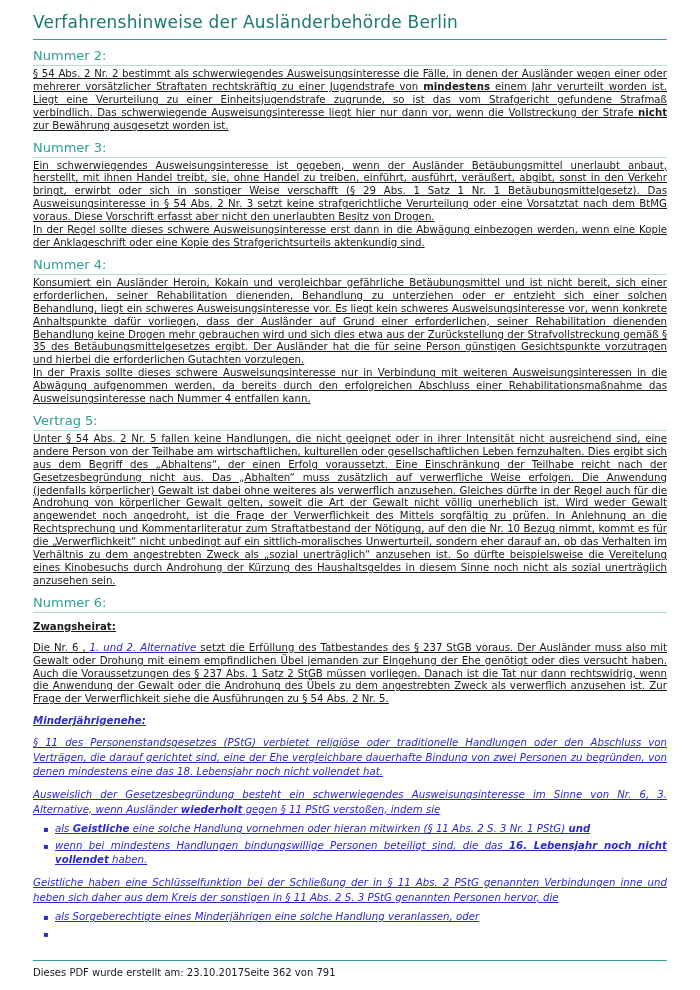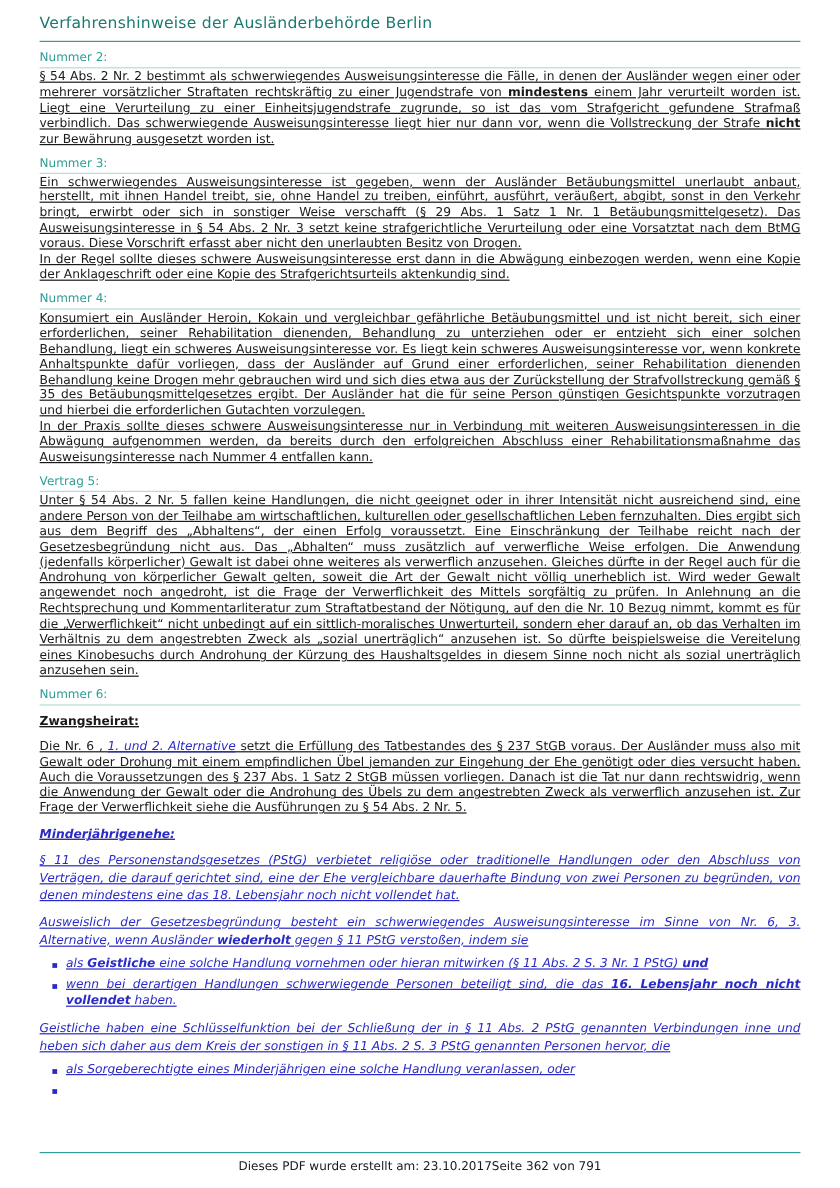--- a/index.html
+++ b/index.html
@@ -9,32 +9,32 @@
     width: 700px;
     height: 990px;
     margin: 0 auto;
     background: #ffffff;
     font-family: "DejaVu Sans", "Liberation Sans", sans-serif;
     color: #1a1a1a;
     padding: 12px 33px 0 33px;
     overflow: hidden;
   }
   .doc-title {
-    font-size: 13px;
+    font-size: 17px;
     font-weight: 400;
     color: #1a7a70;
     letter-spacing: 0.2px;
   }
   .title-rule {
     border-bottom: 1px solid #2f9e95;
     margin-top: 7px;
   }
   .section-heading {
     color: #2f9e95;
-    font-size: 10px;
+    font-size: 13px;
     margin-top: 7px;
   }
   .heading-rule {
     border-bottom: 1px solid #b5dcd8;
     margin-top: 2px;
     margin-bottom: 2px;
   }
   .para {
     font-size: 10.2px;
     line-height: 12.9px;
@@ -62,21 +62,21 @@
   .footer {
     position: absolute;
     bottom: 0; left: 0; right: 0;
     background: #ffffff;
     padding: 0 33px 12px 33px;
   }
   .footer-inner {
     border-top: 1px solid #2f9e95;
     padding-top: 6px;
     display: flex;
-    justify-content: center;
+    justify-content: flex-start;
     font-size: 10px;
     color: #1a1a1a;
   }
 </style>
 </head>
 <body>
 
 <div class="page">
   <div class="doc-title">Verfahrenshinweise der Ausländerbehörde Berlin</div>
   <div class="title-rule"></div>
@@ -97,21 +97,21 @@
       <div class="heading-rule"></div>
       <div class="para" style="margin-top: 1px;"><span>Unter § 54 Abs. 2 Nr. 5 fallen keine Handlungen, die nicht geeignet oder in ihrer Intensität nicht ausreichend sind, eine andere Person von der Teilhabe am wirtschaftlichen, kulturellen oder gesellschaftlichen Leben fernzuhalten. Dies ergibt sich aus dem Begriff des „Abhaltens“, der einen Erfolg voraussetzt. Eine Einschränkung der Teilhabe reicht nach der Gesetzesbegründung nicht aus. Das „Abhalten“ muss zusätzlich auf verwerfliche Weise erfolgen. Die Anwendung (jedenfalls körperlicher) Gewalt ist dabei ohne weiteres als verwerflich anzusehen. Gleiches dürfte in der Regel auch für die Androhung von körperlicher Gewalt gelten, soweit die Art der Gewalt nicht völlig unerheblich ist. Wird weder Gewalt angewendet noch angedroht, ist die Frage der Verwerflichkeit des Mittels sorgfältig zu prüfen. In Anlehnung an die Rechtsprechung und Kommentarliteratur zum Straftatbestand der Nötigung, auf den die Nr. 10 Bezug nimmt, kommt es für die „Verwerflichkeit“ nicht unbedingt auf ein sittlich-moralisches Unwerturteil, sondern eher darauf an, ob das Verhalten im Verhältnis zu dem angestrebten Zweck als „sozial unerträglich“ anzusehen ist. So dürfte beispielsweise die Vereitelung eines Kinobesuchs durch Androhung der Kürzung des Haushaltsgeldes in diesem Sinne noch nicht als sozial unerträglich anzusehen sein.</span></div>
       <div class="section-heading" style="margin-top: 7px;">Nummer 6:</div>
       <div class="heading-rule"></div>
       <div class="para" style="margin-top: 8px;"><span class="b u">Zwangsheirat:</span></div>
       <div class="para" style="margin-top: 8px;"><span>Die Nr. 6 , </span><span class="i u blue">1. und 2. Alternative</span><span> setzt die Erfüllung des Tatbestandes des § 237 StGB voraus. Der Ausländer muss also mit Gewalt oder Drohung mit einem empfindlichen Übel jemanden zur Eingehung der Ehe genötigt oder dies versucht haben. Auch die Voraussetzungen des § 237 Abs. 1 Satz 2 StGB müssen vorliegen. Danach ist die Tat nur dann rechtswidrig, wenn die Anwendung der Gewalt oder die Androhung des Übels zu dem angestrebten Zweck als verwerflich anzusehen ist. Zur Frage der Verwerflichkeit siehe die Ausführungen zu § 54 Abs. 2 Nr. 5.</span></div>
       <div class="para" style="margin-top: 9px;"><span class="b i u blue">Minderjährigenehe:</span></div>
       <div class="para blue-block i" style="margin-top: 8px;"><span>§ 11 des Personenstandsgesetzes (PStG) verbietet religiöse oder traditionelle Handlungen oder den Abschluss von Verträgen, die darauf gerichtet sind, eine der Ehe vergleichbare dauerhafte Bindung von zwei Personen zu begründen, von denen mindestens eine das 18. Lebensjahr noch nicht vollendet hat.</span></div>
       <div class="para blue-block i" style="margin-top: 8px;"><span>Ausweislich der Gesetzesbegründung besteht ein schwerwiegendes Ausweisungsinteresse im Sinne von Nr. 6, 3. Alternative, wenn Ausländer </span><span class="b">wiederholt</span><span> gegen § 11 PStG verstoßen, indem sie</span></div>
       <div class="para bullet blue-block i" style="margin-top: 5px;"><span class="bullet-marker">▪</span><span>als </span><span class="b">Geistliche</span><span> eine solche Handlung vornehmen oder hieran mitwirken (§ 11 Abs. 2 S. 3 Nr. 1 PStG) </span><span class="b">und</span></div>
-      <div class="para bullet blue-block i" style="margin-top: 2px;"><span class="bullet-marker">▪</span><span>wenn bei derartigen Handlungen schwerwiegende Personen beteiligt sind, die das </span><span class="b">16. Lebensjahr noch nicht vollendet</span><span> haben.</span></div>
+      <div class="para bullet blue-block i" style="margin-top: 2px;"><span class="bullet-marker">▪</span><span>wenn bei mindestens Handlungen bindungswillige Personen beteiligt sind, die das </span><span class="b">16. Lebensjahr noch nicht vollendet</span><span> haben.</span></div>
       <div class="para blue-block i" style="margin-top: 8px;"><span>Geistliche haben eine Schlüsselfunktion bei der Schließung der in § 11 Abs. 2 PStG genannten Verbindungen inne und heben sich daher aus dem Kreis der sonstigen in § 11 Abs. 2 S. 3 PStG genannten Personen hervor, die</span></div>
       <div class="para bullet blue-block i" style="margin-top: 5px;"><span class="bullet-marker">▪</span><span>als Sorgeberechtigte eines Minderjährigen eine solche Handlung veranlassen, oder</span></div>
       <div class="para bullet blue-block i" style="margin-top: 2px;"><span class="bullet-marker">▪</span></div>
     </div>
 
   <div class="footer">
     <div class="footer-inner">
       <span>Dieses PDF wurde erstellt am: 23.10.2017</span>
       <span>Seite 362 von 791</span>
     </div>

